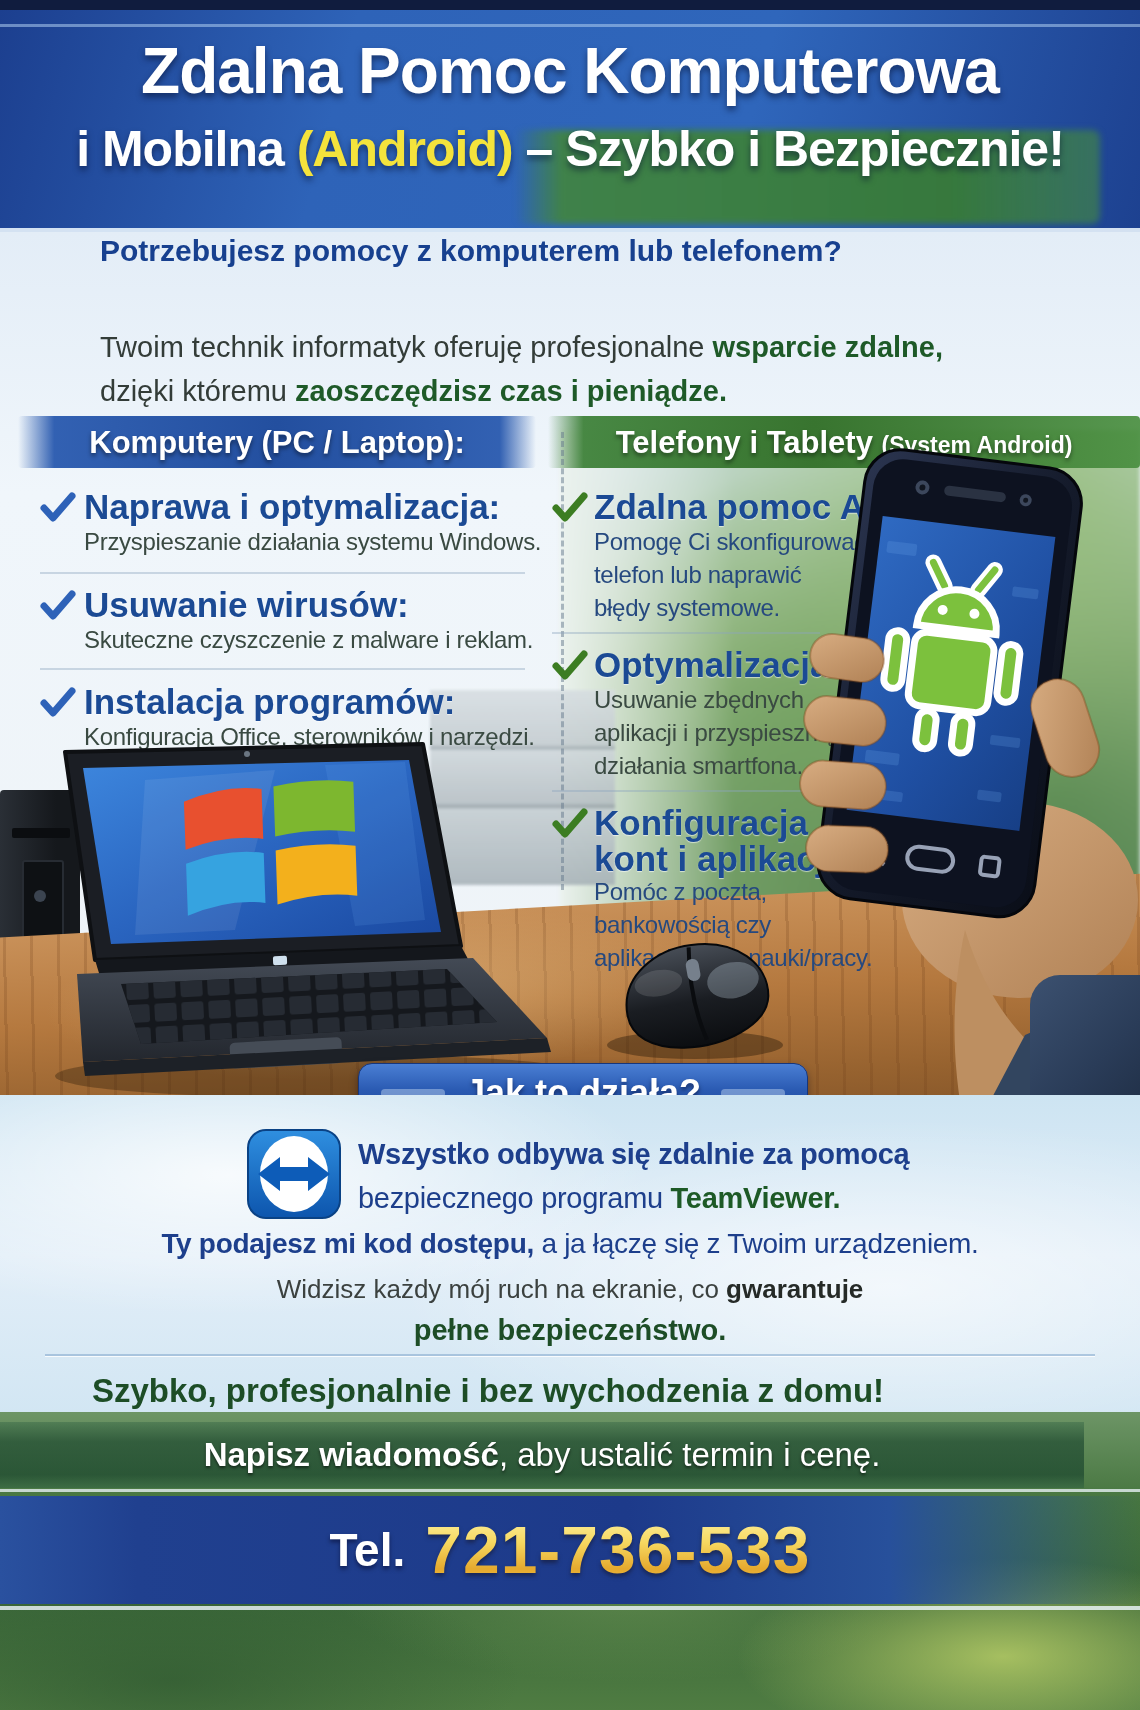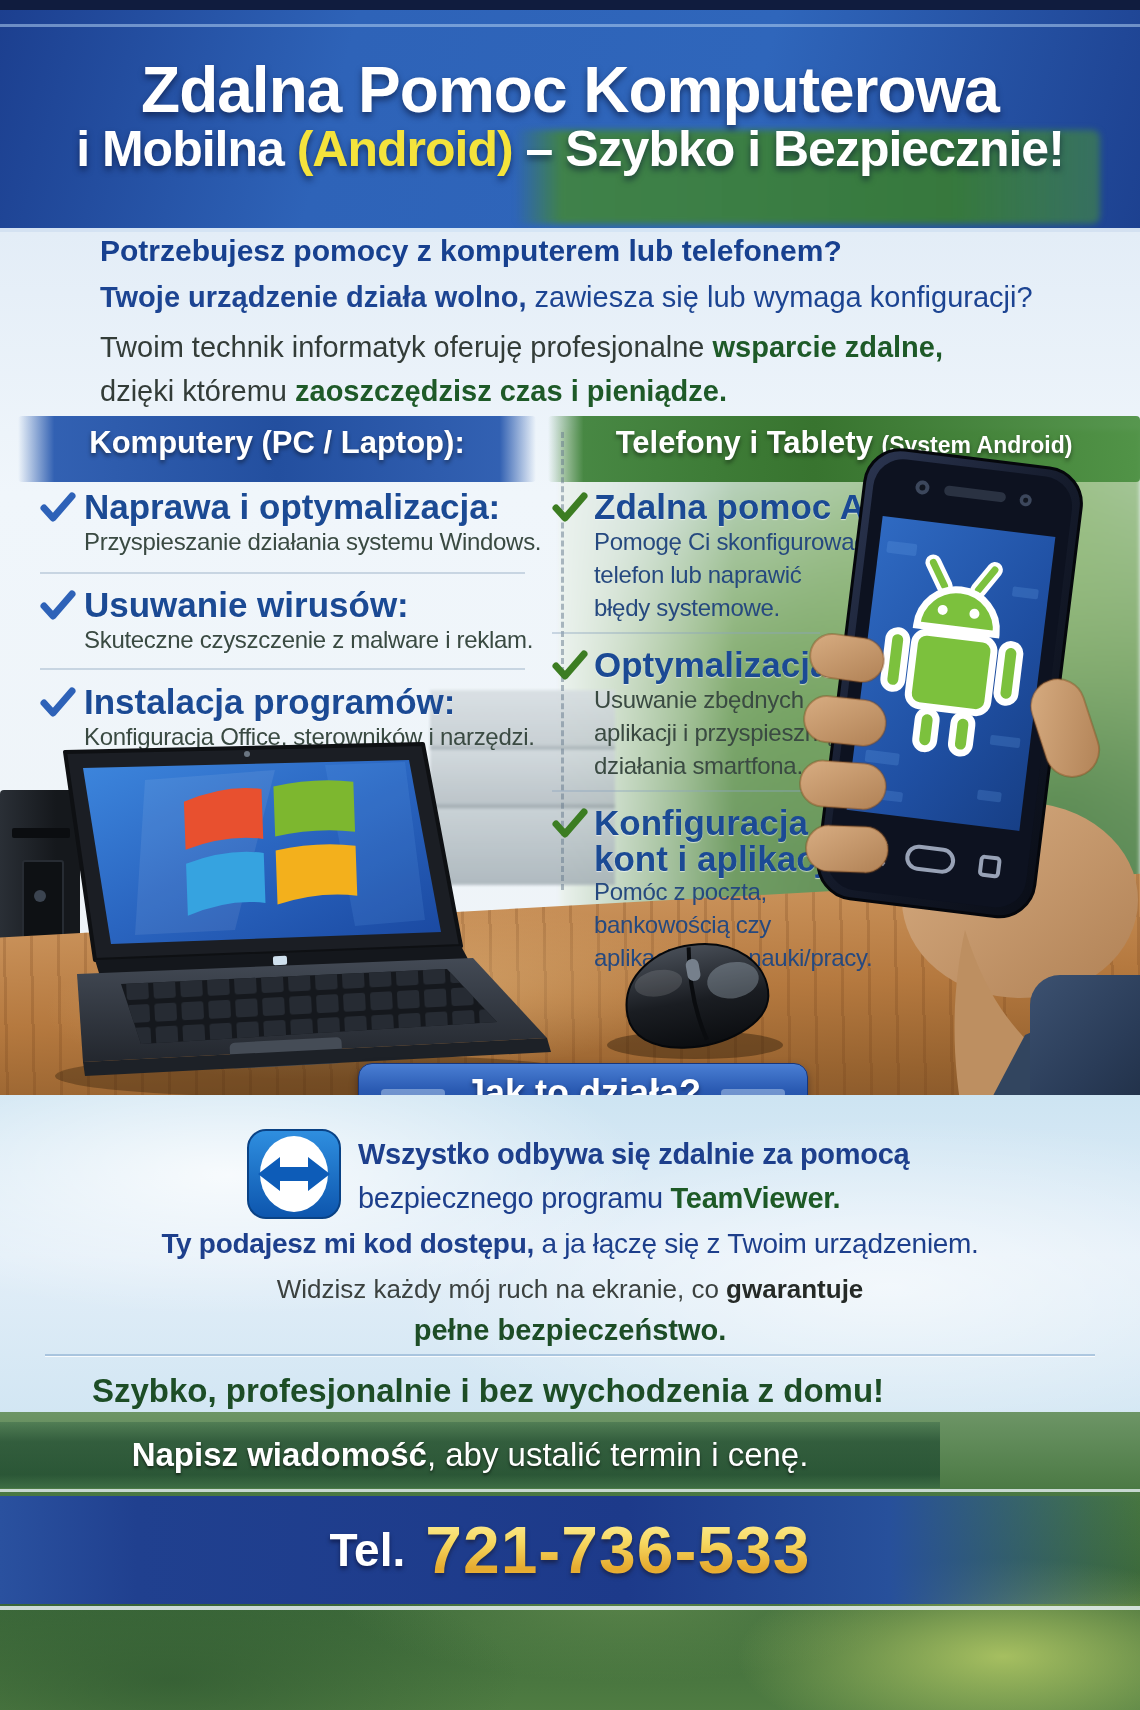--- a/index.html
+++ b/index.html
@@ -10,37 +10,37 @@
   
   .strip-top{left:0;top:0;width:1140px;height:10px;background:#101c3e;}
   .hdr{left:0;top:10px;width:1140px;height:222px;
     background:linear-gradient(105deg,#1c3f8f 0%,#2e63b8 30%,#2f66bb 65%,#1d4190 100%);}
   .hdr-topline{left:0;top:24px;width:1140px;height:3px;background:rgba(175,205,240,.55);}
   .hdr-greenband{left:515px;top:130px;width:585px;height:94px;border-radius:8px;
     background:linear-gradient(90deg,rgba(70,140,60,0) 0%,rgba(66,134,58,.88) 8%,rgba(56,124,52,.92) 75%,rgba(70,140,62,.6) 100%);
     filter:blur(3px);}
   .hdr-bottomline{left:0;top:228px;width:1140px;height:5px;background:rgba(232,243,252,.9);}
   .title1{left:0;top:34px;width:1140px;text-align:center;color:#fff;font-size:64px;font-weight:800;
-    letter-spacing:-1px;text-shadow:0 4px 6px rgba(5,15,45,.55);margin-top:19px;}
+    letter-spacing:-1px;text-shadow:0 4px 6px rgba(5,15,45,.55);}
   .title2{left:0;top:120px;width:1140px;text-align:center;color:#fff;font-size:50px;font-weight:800;
     letter-spacing:-1px;white-space:pre;text-shadow:0 4px 6px rgba(5,15,45,.55);}
   .title2 .android{color:#f4e33c;}
 
   
   .paper{left:0;top:232px;width:1140px;height:868px;
     background:linear-gradient(180deg,#e3edf7 0%,#f0f6fb 30%,#eef3f7 100%);}
   .in1{left:100px;top:234px;font-size:30px;font-weight:800;color:#17408f;}
   .in2{left:100px;top:281px;font-size:29px;color:#1c4492;}
   .in2 b{font-weight:800;}
   .in3{left:100px;top:331px;font-size:29px;color:#333c38;}
   .in4{left:100px;top:375px;font-size:29px;color:#333c38;}
   .greenb{color:#1e5a28;font-weight:800;}
 
   
-  .banner{top:416px;height:66px;line-height:54px;text-align:center;color:#fff;
+  .banner{top:416px;height:52px;line-height:54px;text-align:center;color:#fff;
     font-size:31px;font-weight:800;text-shadow:0 3px 4px rgba(0,0,0,.45);border-radius:4px;}
   .banner-left{left:18px;width:518px;
     background:linear-gradient(90deg,rgba(40,90,175,0) 0%,rgba(44,92,176,.97) 7%,#234f9f 50%,rgba(44,92,176,.97) 93%,rgba(40,90,175,0) 100%);}
   .banner-right{left:548px;width:592px;
     background:linear-gradient(90deg,rgba(60,125,55,0) 0%,rgba(63,130,58,.95) 6%,#38742f 45%,rgba(74,143,64,.92) 100%);}
   .banner-right .sub{font-size:23px;font-weight:800;}
 
   .vdash{left:561px;top:432px;height:458px;width:0;border-left:3px dashed rgba(100,120,140,.5);}
 
   
@@ -104,21 +104,21 @@
   .hr1{left:45px;top:1354px;width:1050px;height:2px;background:rgba(120,160,200,.5);box-shadow:0 1px 0 rgba(255,255,255,.8);}
   .fast{left:0;top:1372px;width:976px;text-align:center;font-size:33px;font-weight:800;color:#1d4d26;}
 
   
   .grass{left:0;top:1412px;width:1140px;height:298px;
     background:
       radial-gradient(ellipse 380px 140px at 88% 82%,rgba(190,210,105,.8),transparent 70%),
       radial-gradient(ellipse 500px 160px at 15% 90%,rgba(40,80,45,.55),transparent 70%),
       radial-gradient(ellipse 420px 130px at 55% 60%,rgba(120,160,90,.5),transparent 70%),
       linear-gradient(180deg,#6d9566 0%,#46753f 30%,#3a6739 60%,#4f7c42 100%);}
-  .msgband{left:0;top:1422px;width:940px;height:66px;line-height:66px;text-align:center;
+  .msgband{left:0;top:1422px;width:1084px;height:66px;line-height:66px;text-align:center;
     background:linear-gradient(180deg,rgba(46,96,66,.4) 0%,rgba(23,66,44,.62) 30%,rgba(23,66,44,.66) 80%,rgba(46,96,66,.5) 100%);
     color:#fff;font-size:33px;text-shadow:0 2px 3px rgba(0,0,0,.55);}
   .msgband b{font-weight:800;}
   .wline1{left:0;top:1489px;width:1140px;height:3px;background:rgba(240,248,255,.75);}
   .telband{left:0;top:1496px;width:1140px;height:108px;
     background:linear-gradient(90deg,#2a519f 0%,#20408f 12%,#1d3a8a 55%,#27509b 78%,rgba(45,90,120,.25) 96%,rgba(60,110,90,.05) 100%);
     display:flex;align-items:center;justify-content:center;}
   .tel-label{color:#fff;font-size:46px;font-weight:800;margin-right:20px;text-shadow:0 3px 4px rgba(0,0,30,.5);}
   .tel-number{font-size:66px;font-weight:800;letter-spacing:1px;color:#f2cf4f;
     background:linear-gradient(180deg,#fdf3a8 0%,#f7d860 40%,#e5a92e 75%,#f3c94d 100%);
@@ -135,21 +135,20 @@
   <div class="abs hdr"></div>
   <div class="abs hdr-topline"></div>
   <div class="abs hdr-greenband"></div>
   <div class="abs hdr-bottomline"></div>
   <div class="abs title1">Zdalna Pomoc Komputerowa</div>
   <div class="abs title2"><span>i Mobilna </span><span class="android">(Android)</span><span> – Szybko i Bezpiecznie!</span></div>
 
   <div class="abs paper"></div>
 
   <div class="abs in1">Potrzebujesz pomocy z komputerem lub telefonem?</div>
-  <div class="abs in2"><b>Twoje urządzenie działa wolno,</b><span> zawiesza się lub wymaga konfiguracji?</span></div>
   <div class="abs in3"><span>Twoim technik informatyk oferuję profesjonalne </span><span class="greenb">wsparcie zdalne,</span></div>
   <div class="abs in4"><span>dzięki któremu </span><span class="greenb">zaoszczędzisz czas i pieniądze.</span></div>
 
   <div class="abs foliage"></div>
   <div class="abs stairs"></div>
   <div class="abs tower">
     <div class="drive"></div>
     <div class="bay"></div>
     <div class="btn"></div>
     <div class="vents"></div>

